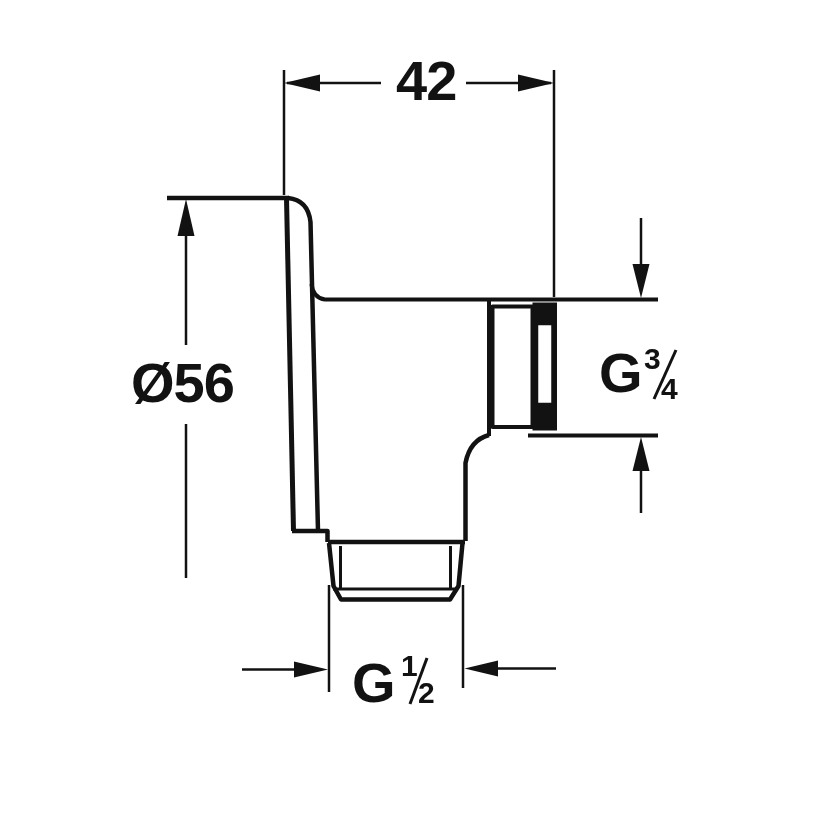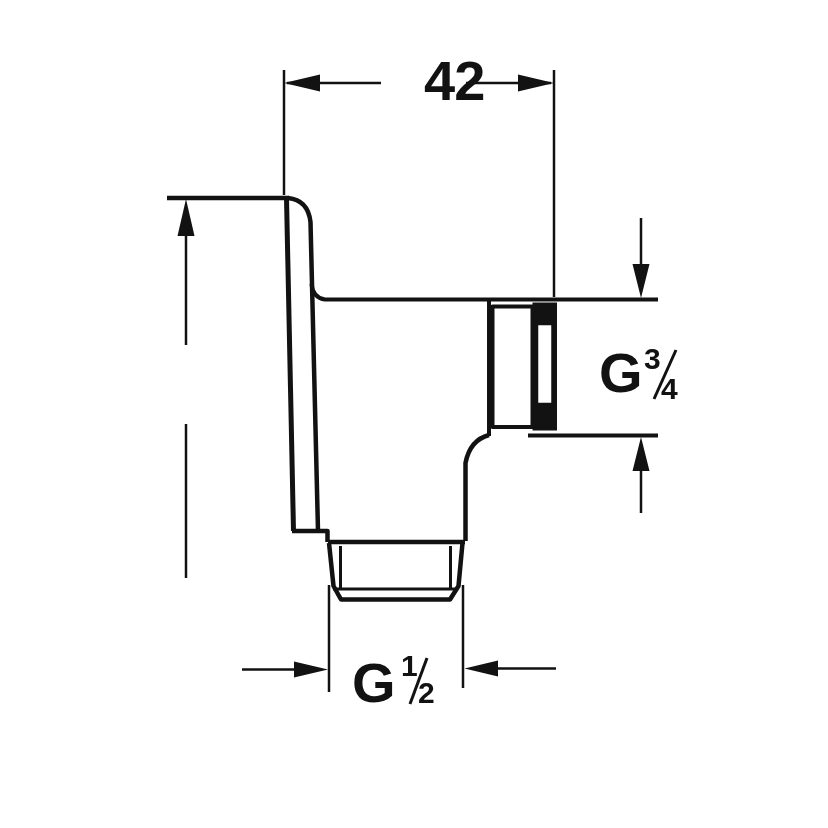--- a/index.html
+++ b/index.html
@@ -97,22 +97,23 @@
       <path d="M329,585 V692"></path>
       <path d="M463,585 V688"></path>
       <path d="M242,669.5 H299"></path>
       <path d="M498,668.5 H556"></path>
       <polygon points="328,669.5 294,661.5 294,677.5" fill="#121212" stroke="none"></polygon>
       <polygon points="464.5,668.5 498,660.5 498,676.5" fill="#121212" stroke="none"></polygon>
       <path d="M410,704 L427,658" stroke-width="3"></path>
     </g>
   </svg>
 
-  <div class="lbl lbl-main" style="left:396px;top:53px;margin-left:28px;">42</div>
+  <div class="lbl lbl-main" style="left:396px;top:53px;">42</div>
 
+  <div class="lbl lbl-main" style="left:131px;top:355px;">Ø56</div>
 
   <div class="lbl lbl-main" style="left:599px;top:345px;">G</div>
   <div class="lbl lbl-frac" style="left:644px;top:344px;">3</div>
   <div class="lbl lbl-frac" style="left:661px;top:374px;">4</div>
 
   <div class="lbl lbl-main" style="left:352px;top:655px;">G</div>
   <div class="lbl lbl-frac" style="left:401px;top:651px;">1</div>
   <div class="lbl lbl-frac" style="left:418px;top:678px;">2</div>
 
 </div>

